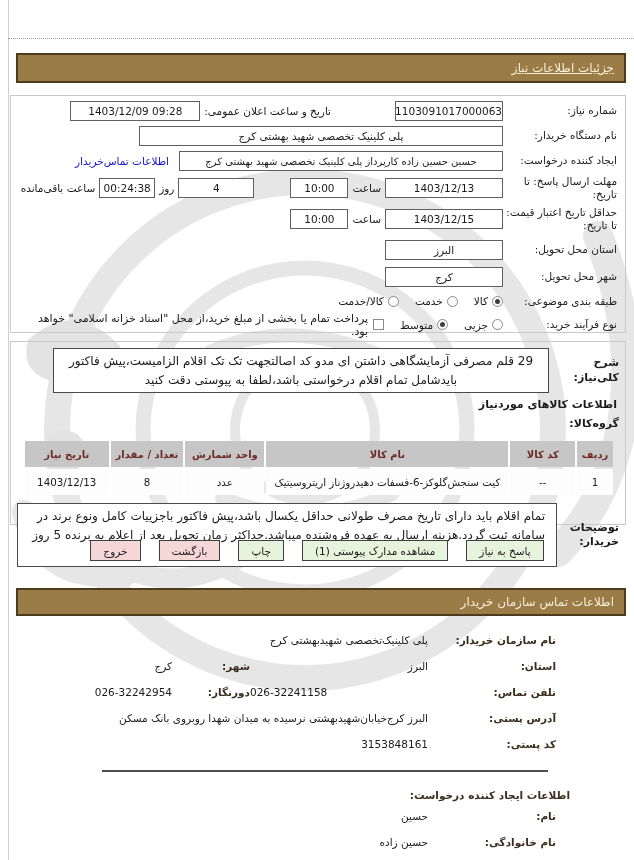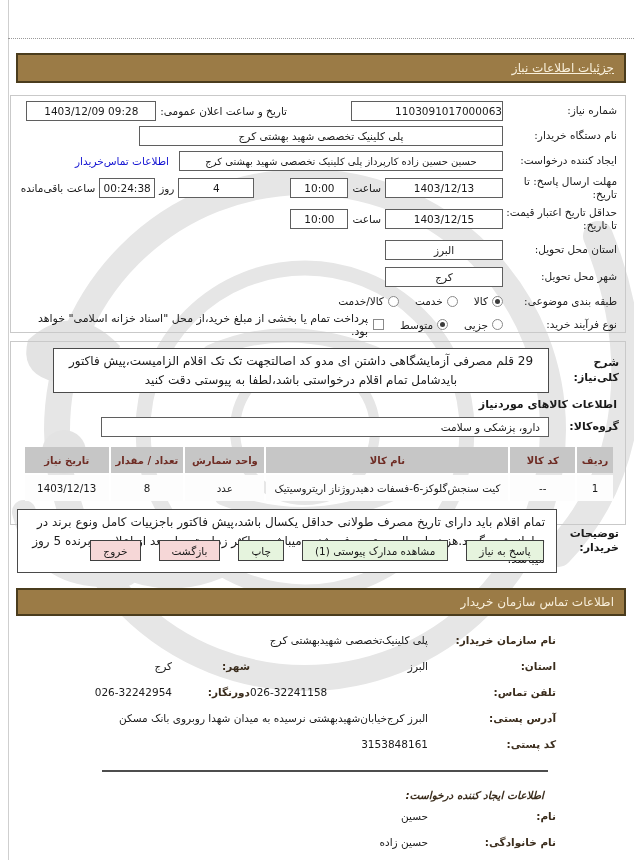--- a/index.html
+++ b/index.html
@@ -54,22 +54,22 @@
     font-size:10.5px; border:1px solid #3f3f3f; cursor:pointer; background:#e6f4de; }
   .btn.pink { background:#f6d7d7; }
 
   .contact { position:absolute; top:634px; left:0; width:634px; direction:rtl; z-index:2;
     font-size:10.5px; }
   .crow { display:flex; direction:rtl; padding-right:78px; align-items:baseline; height:26px; }
   .clabel { width:128px; font-weight:bold; color:#3b2d1d; flex-shrink:0; }
   .cvalue { width:178px; flex-shrink:0; }
   .clabel2 { width:78px; font-weight:bold; color:#3b2d1d; flex-shrink:0; }
   .sep { border:none; border-top:2px solid #4d4d4d; width:446px; margin:6px 86px 8px 0; }
-  .cheading { font-weight:bold; color:#3b2d1d; padding-right:90px; height:30px;
-    display:flex; align-items:center;font-style:italic; }
+  .cheading { font-weight:bold; color:#3b2d1d; padding-right:64px; height:30px;
+    display:flex; align-items:center; }
 </style>
 </head>
 <body>
 
 <svg class="watermark" width="634" height="860" viewBox="0 0 634 860">
   <g fill="none" stroke="#e6e6e6">
     <circle cx="305" cy="430" r="248" stroke-width="26"></circle>
     <circle cx="305" cy="430" r="162" stroke-width="15"></circle>
     <circle cx="305" cy="430" r="70" stroke-width="10"></circle>
     <path d="M 598 236 C 644 350, 636 470, 558 552" stroke-width="30" stroke-linecap="round"></path>
@@ -87,21 +87,21 @@
 <div class="left-rule"></div>
 <div class="dotted"></div>
 
 <div class="bar bar1">
   <span>جزئیات اطلاعات نیاز</span>
 </div>
 
 <div class="panel panel1">
   <div class="row">
     <span class="lbl">شماره نیاز:</span>
-    <span class="ibox num" style="width:152px; justify-content:flex-end; padding-left:23px;">1103091017000063</span>
+    <span class="ibox num" style="width:108px; justify-content:flex-end; padding-left:23px;">1103091017000063</span>
     <span class="small-lbl" style="margin-right:64px;">تاریخ و ساعت اعلان عمومی:</span>
     <span class="ibox num" style="width:130px;">1403/12/09  09:28</span>
   </div>
   <div class="row">
     <span class="lbl">نام دستگاه خریدار:</span>
     <span class="ibox" style="width:364px;">پلی کلینیک  تخصصی شهید بهشتی کرج</span>
   </div>
   <div class="row" style="margin-bottom:4px;">
     <span class="lbl">ایجاد کننده درخواست:</span>
     <span class="ibox" style="width:324px; font-size:10px;">حسین حسین زاده کارپرداز پلی کلینیک  تخصصی شهید بهشتی کرج</span>
@@ -152,21 +152,20 @@
 </div>
 
 <div class="panel panel2">
   <div class="row" style="align-items:center; margin-bottom:3px;">
     <span class="blbl" style="width:70px;">شرح کلی‌نیاز:</span>
     <span class="bigbox" style="width:496px;">29 قلم مصرفی آزمایشگاهی داشتن ای مدو کد  اصالتجهت تک تک اقلام الزامیست،پیش فاکتور بایدشامل تمام اقلام درخواستی باشد،لطفا به  پیوستی دقت کنید</span>
   </div>
   <div class="heading-bold">اطلاعات کالاهای موردنیاز</div>
   <div class="row" style="margin-bottom:8px;">
     <span class="blbl" style="width:70px;">گروه‌کالا:</span>
-    <span class="ibox" style="width:448px; justify-content:flex-start; padding-right:8px;">دارو، پزشکی و سلامت</span>
   </div>
   <table class="goods">
     <colgroup>
         <col style="width:36px">
         <col style="width:66px">
         <col style="width:246px">
         <col style="width:80px">
         <col style="width:74px">
         <col style="width:84px">
       </colgroup>

